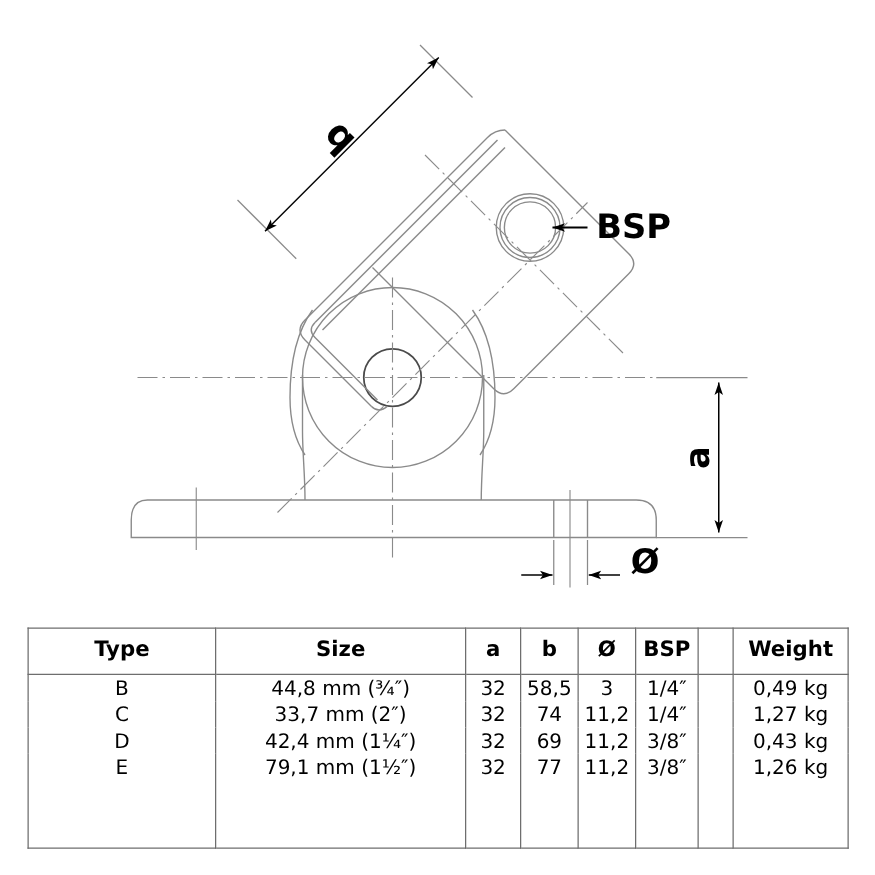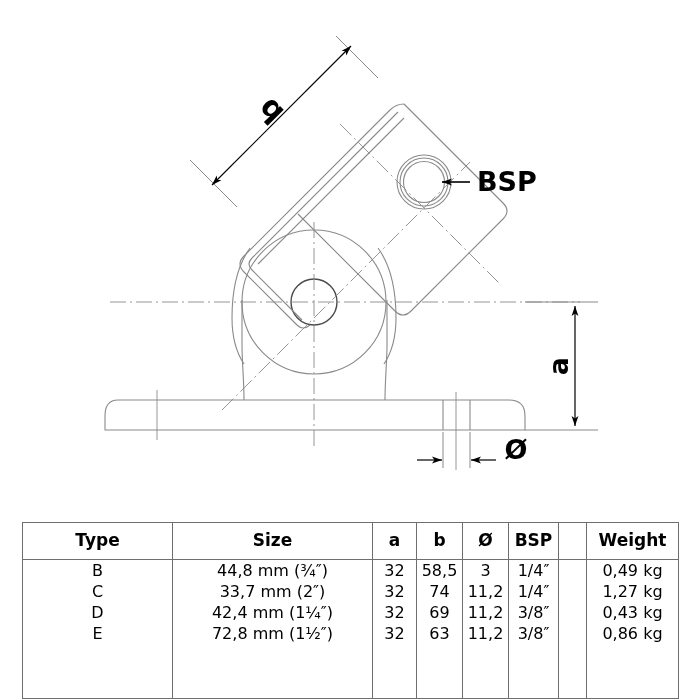--- a/index.html
+++ b/index.html
@@ -34,21 +34,21 @@
   #drawing svg {
     display: block;
     width: 700px;
     height: 500px;
   }
 
   
   #spec-table-wrap {
     position: absolute;
     left: 22px;
-    top: 522px;
+    top: 502px;
     width: 656px;
     height: 169px;
   }
   table.spec {
     border-collapse: collapse;
     width: 656px;
     height: 169px;
     table-layout: fixed;
     font-family: "DejaVu Sans", "Liberation Sans", sans-serif;
   }
@@ -249,27 +249,27 @@
           <td>42,4 mm (1¼″)</td>
           <td>32</td>
           <td>69</td>
           <td>11,2</td>
           <td>3/8″</td>
           <td></td>
           <td>0,43 kg</td>
         </tr>
         <tr>
           <td>E</td>
-          <td>72,8 mm (1½″)</td>
-          <td>32</td>
-          <td>63</td>
+          <td>79,1 mm (1½″)</td>
+          <td>32</td>
+          <td>77</td>
           <td>11,2</td>
           <td>3/8″</td>
           <td></td>
-          <td>0,86 kg</td>
+          <td>1,26 kg</td>
         </tr>
         <tr class="filler">
           <td></td>
           <td></td>
           <td></td>
           <td></td>
           <td></td>
           <td></td>
           <td></td>
           <td></td>

